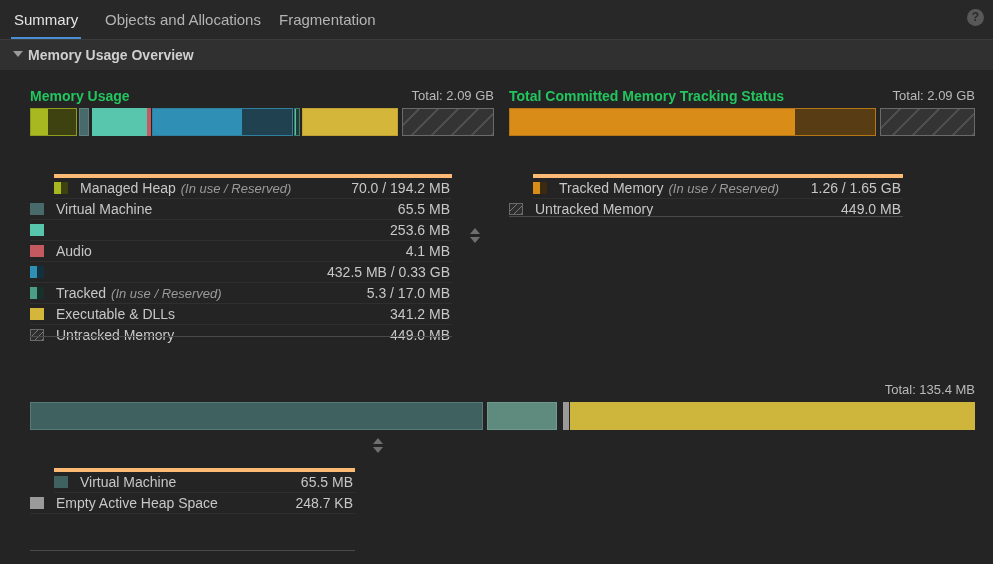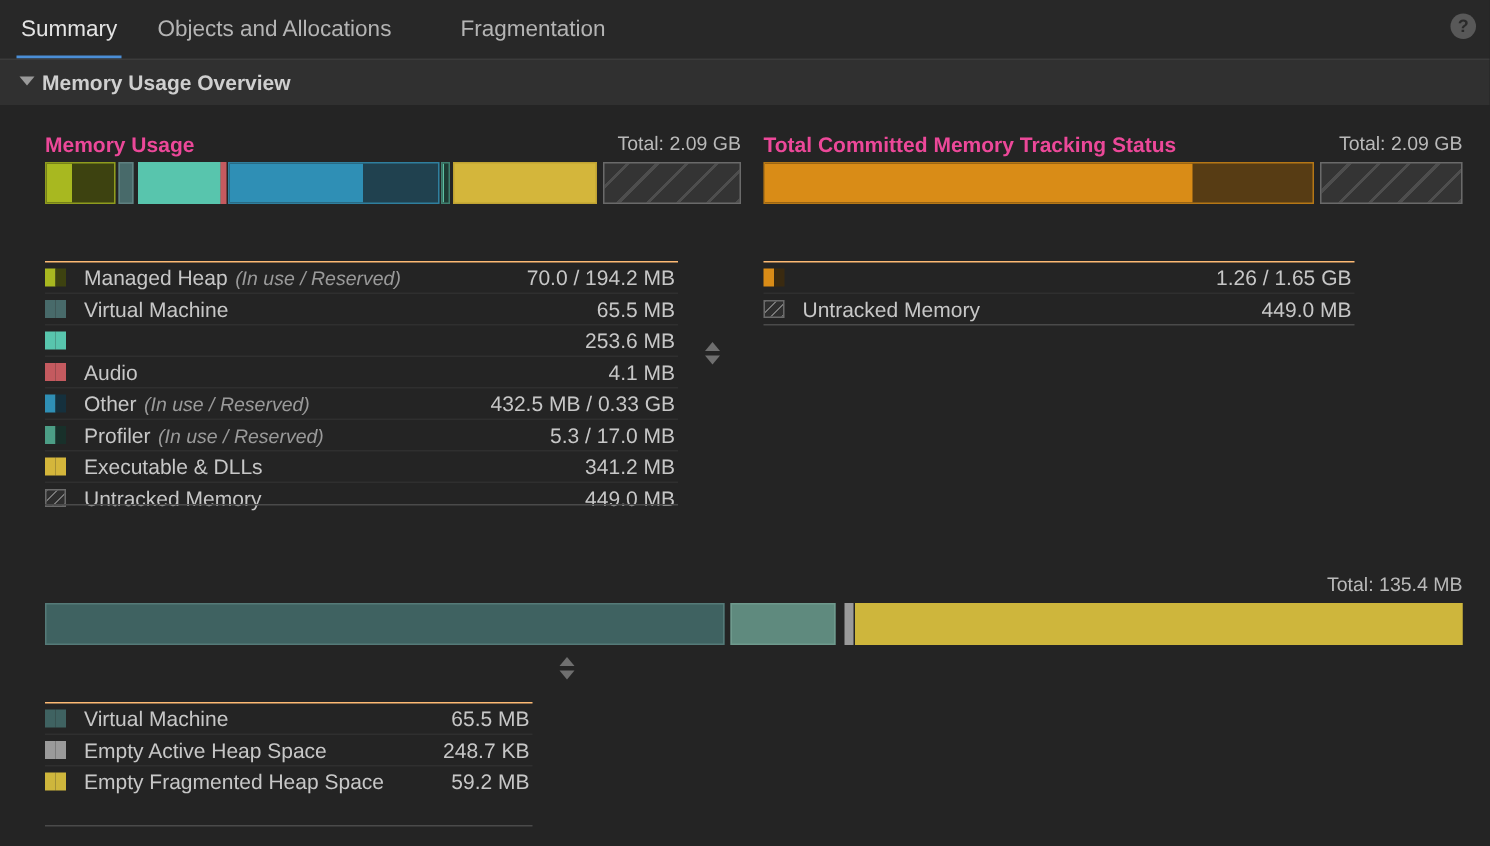--- a/index.html
+++ b/index.html
@@ -26,21 +26,21 @@
     font-size:15px;color:#b4b4b4;cursor:default;
     padding:0 3px;
     box-sizing:border-box;
   }
   .tab.active{color:#e4e4e4;}
   .tab.active:after{
     content:"";position:absolute;left:0;bottom:0;width:100%;height:2px;background:#4b8ed6;
   }
   #tab0{left:11px;}
   #tab1{left:102px;}
-  #tab2{left:304px;}
+  #tab2{left:276px;}
   .help-icon{
     position:absolute;right:9px;top:9px;width:17px;height:17px;border-radius:50%;
     background:#585858;color:#2a2a2a;font-size:12px;font-weight:bold;line-height:17px;
     text-align:center;cursor:pointer;
   }
 
   
   .foldout{
     position:absolute;left:0;top:40px;width:993px;height:30px;
     background:#303030;
@@ -52,21 +52,21 @@
   }
   .foldout .title{
     position:absolute;left:28px;top:0;height:30px;line-height:30px;
     font-size:14px;font-weight:bold;color:#cfcfcf;
   }
 
   
   .panel{position:absolute;}
   .panel-head{position:relative;height:20px;}
   .panel-head .ptitle{
-    position:absolute;left:0;top:0;font-size:14px;font-weight:bold;color:#ec4899;
+    position:absolute;left:0;top:0;font-size:14px;font-weight:bold;color:#22c55e;
     line-height:20px;white-space:nowrap;
   }
   .panel-head .ptotal{
     position:absolute;right:0;top:0;font-size:13px;color:#b9b9b9;line-height:20px;
     white-space:nowrap;
   }
 
   
   .bar{position:relative;height:28px;width:100%;}
   .seg{
@@ -90,21 +90,21 @@
   }
   .spin .up{border-bottom:6px solid #6f6f6f;margin-bottom:3px;}
   .spin .dn{border-top:6px solid #6f6f6f;}
 
   
   .legend{position:absolute;}
   .lrow{
     position:relative;height:20px;line-height:20px;white-space:nowrap;
     border-bottom:1px solid #2f2f2f;
   }
-  .lrow:first-child{border-top:1px solid #fdba74;}
+  .lrow:first-child{border-top:4px solid #fdba74;margin-left:24px;}
   .lrow.noborder{border-bottom:none;}
   .swatch{
     position:absolute;left:0;top:4px;width:14px;height:12px;box-sizing:border-box;
   }
   .swatch .a{position:absolute;left:0;top:0;bottom:0;width:50%;}
   .swatch .b{position:absolute;right:0;top:0;bottom:0;width:50%;}
   .swatch.hatchsw{
     background-color:#2e2e2e;
     background-image:repeating-linear-gradient(-45deg,
       #777 0px,#777 1px,#2e2e2e 1px,#2e2e2e 5px);
@@ -218,33 +218,30 @@
           <span>Audio</span>
         </div>
         <div class="lval">4.1 MB</div>
       </div>
 
       <div class="lrow">
         <div class="swatch">
           <div class="a" style="background:#2f8fb5;"></div>
             <div class="b" style="background:#15303d;"></div>
         </div>
-        <div class="lname">
-          <span>Other</span><span class="lsub">(In use / Reserved)</span>
-        </div>
         <div class="lval">432.5 MB / 0.33 GB</div>
       </div>
 
       <div class="lrow">
         <div class="swatch">
           <div class="a" style="background:#4c9e86;"></div>
             <div class="b" style="background:#18302a;"></div>
         </div>
         <div class="lname">
-          <span>Profiler</span><span class="lsub">(In use / Reserved)</span>
+          <span>Tracked</span><span class="lsub">(In use / Reserved)</span>
         </div>
         <div class="lval">5.3 / 17.0 MB</div>
       </div>
 
       <div class="lrow">
         <div class="swatch">
           <div class="a" style="background:#d4b63b;"></div>
             <div class="b" style="background:#d4b63b;"></div>
         </div>
         <div class="lname">
@@ -276,20 +273,23 @@
         <div class="fill" style="width:285px;background:#d98c17;"></div>
       </div>
       <div class="seg hatch" style="left:371px;width:95px;"></div>
     </div>
 
     <div class="legend" style="left:0px;top:88px;width:394px;">
       <div class="lrow">
         <div class="swatch">
           <div class="a" style="background:#d98c17;"></div>
             <div class="b" style="background:#3a2a10;"></div>
+        </div>
+        <div class="lname">
+          <span>Tracked Memory</span><span class="lsub">(In use / Reserved)</span>
         </div>
         <div class="lval">1.26 / 1.65 GB</div>
       </div>
       <div class="lrow noborder">
         <div class="swatch hatchsw"></div>
         <div class="lname">
           <span>Untracked Memory</span>
         </div>
         <div class="lval">449.0 MB</div>
       </div>
@@ -328,27 +328,17 @@
       <div class="lrow">
         <div class="swatch">
           <div class="a" style="background:#9a9a9a;"></div>
             <div class="b" style="background:#9a9a9a;"></div>
         </div>
         <div class="lname">
           <span>Empty Active Heap Space</span>
         </div>
         <div class="lval">248.7 KB</div>
       </div>
-      <div class="lrow noborder">
-        <div class="swatch">
-          <div class="a" style="background:#ceb63c;"></div>
-            <div class="b" style="background:#ceb63c;"></div>
-        </div>
-        <div class="lname">
-          <span>Empty Fragmented Heap Space</span>
-        </div>
-        <div class="lval">59.2 MB</div>
-      </div>
       <div class="lrule" style="left:0;top:82px;width:325px;"></div>
     </div>
   </div>
 
 </div>
 
 </body></html>

